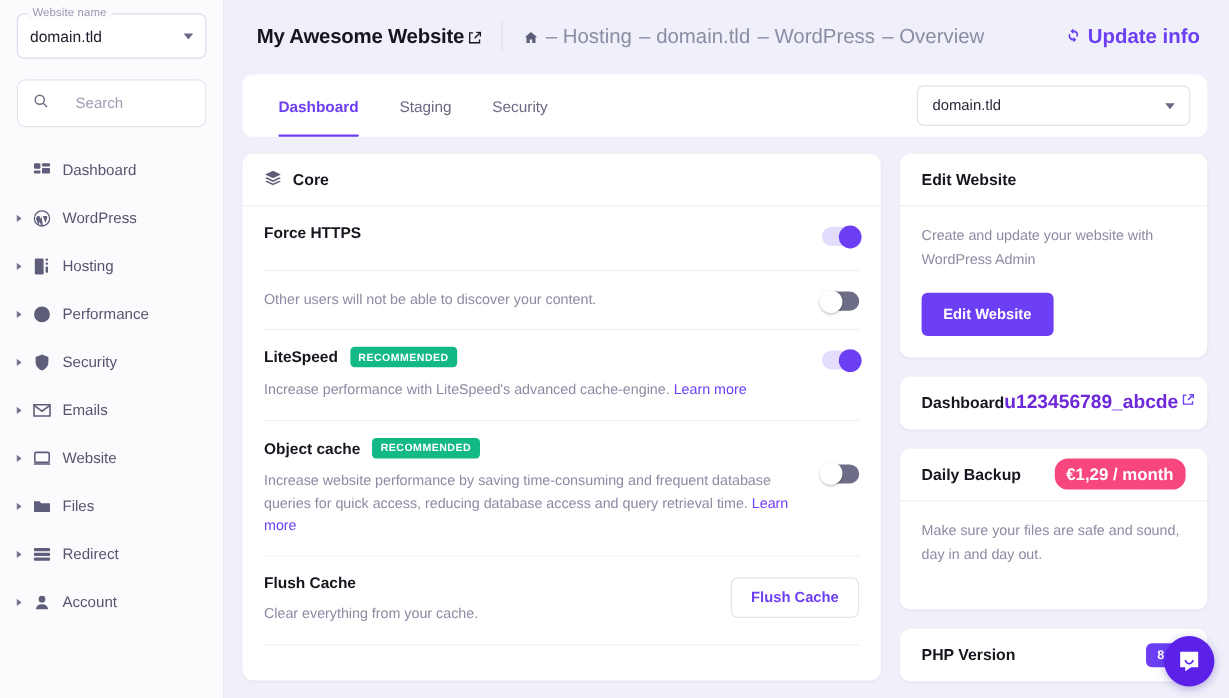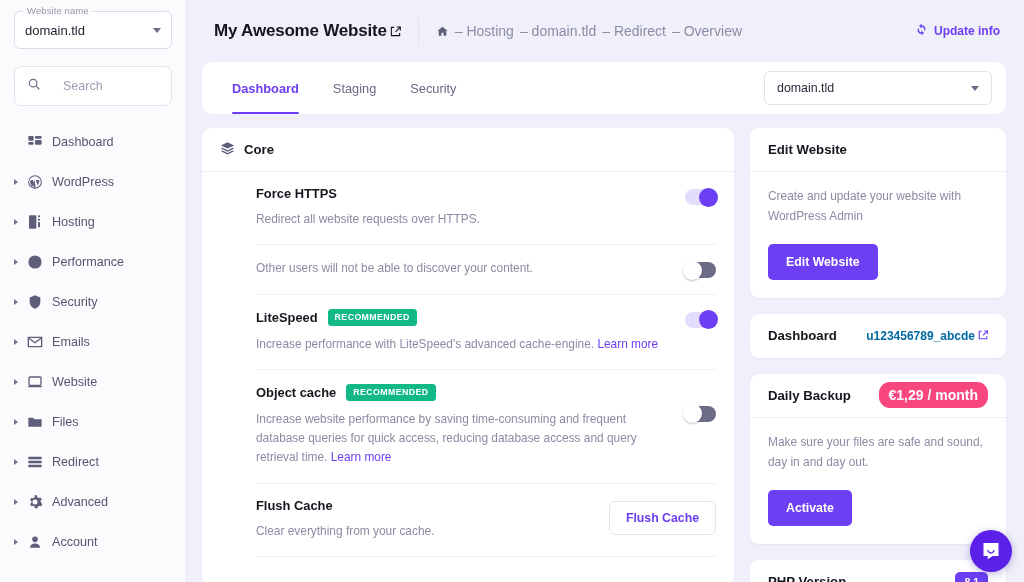--- a/index.html
+++ b/index.html
@@ -69,26 +69,26 @@
     height: 62px; display: flex; align-items: center;
     padding: 0 24px 0 27px;
   }
   .page-title {
     font-size: 17px; font-weight: bold; color: #15151f; letter-spacing: -.2px;
     display: flex; align-items: flex-start; gap: 3px;
   }
   .ext-ico { width: 11px; height: 11px; margin-top: 1px; }
   .ext-ico svg { width: 11px; height: 11px; stroke: #15151f; fill: none; stroke-width: 1.6; }
   .divider-v { width: 1px; height: 26px; background: #e2e2ee; margin: 0 17px; }
-  .crumbs { display: flex; align-items: center; gap: 6px; font-size: 14px; color: #8c8ca5; justify-content: flex-end; }
+  .crumbs { display: flex; align-items: center; gap: 6px; font-size: 17px; color: #8c8ca5; justify-content: flex-end; }
   .crumbs .home svg { width: 13px; height: 13px; fill: #5e5e7a; display: block; }
   .crumbs a { color: #8c8ca5; text-decoration: none; }
   .update-info {
-    margin-left: auto; display: flex; align-items: center; gap: 6px;
-    color: #6c3ef4; font-size: 12px; font-weight: bold; cursor: pointer;
+    margin-left: auto; display: flex; align-items: flex-end; gap: 6px;
+    color: #6c3ef4; font-size: 17px; font-weight: bold; cursor: pointer;
   }
   .update-info svg { width: 13px; height: 13px; fill: #6c3ef4; }
 
   .content { padding: 0 18px 0 15px; }
 
   .tabsbar {
     background: #fff; border-radius: 9px; height: 52px;
     display: flex; align-items: center; padding: 0 0 0 30px; gap: 34px;
     position: relative;
   }
@@ -120,21 +120,21 @@
   .card-head {
     height: 44px; display: flex; align-items: center; gap: 9px;
     padding: 0 18px; border-bottom: 1px solid #eeeef6;
     font-size: 13.2px; font-weight: bold; color: #16161f;
   }
   .card-head svg { width: 15px; height: 15px; fill: #5e5e7a; }
   .card-body { padding: 0 18px; }
 
   .row {
     display: flex; align-items: flex-start; gap: 14px;
-    padding: 14px 0 15px; border-bottom: 1px solid #f0f0f7; margin-left: 36px;
+    padding: 14px 0 15px; border-bottom: 1px solid #f0f0f7;
   }
   .row:last-child { border-bottom: none; }
   .row-main { flex: 1; min-width: 0; }
   .row-title {
     font-size: 12.9px; font-weight: bold; color: #16161f;
     display: flex; align-items: center; gap: 10px; margin-bottom: 9px;
   }
   .row-desc { font-size: 11.9px; color: #8b8ba3; line-height: 1.62; }
   .row-desc a { color: #6c3ef4; text-decoration: none; }
 
@@ -168,21 +168,21 @@
   }
 
   .side-head {
     height: 44px; display: flex; align-items: center;
     padding: 0 18px; font-size: 13.2px; font-weight: bold; color: #16161f;
   }
   .side-head.bordered { border-bottom: 1px solid #eeeef6; }
   .side-body { padding: 14px 18px 18px; }
   .side-text { font-size: 11.9px; color: #8b8ba3; line-height: 1.72; margin-bottom: 17px; }
   .db-link {
-    margin-left: auto; color: #0369a1; font-size: 12px; font-weight: bold;
+    margin-left: auto; color: #6d28d9; font-size: 16px; font-weight: bold;
     display: flex; align-items: flex-start; gap: 3px; text-decoration: none;
   }
   .db-link svg { width: 10px; height: 10px; stroke: #6c3ef4; fill: none; stroke-width: 1.8; margin-top: 1px; }
   .badge-price {
     margin-left: auto; background: #f8467f; color: #fff;
     font-size: 14px; font-weight: bold; padding: 5px 10px; border-radius: 11px;
   }
   .badge-php {
     margin-left: auto; background: #6c3ef4; color: #fff;
     font-size: 10.5px; font-weight: bold; padding: 4px 9px; border-radius: 5px;
@@ -318,29 +318,20 @@
         <span class="nav-ico">
           <svg viewBox="0 0 24 24">
               <rect x="2" y="4" width="20" height="4" rx="1"></rect>
               <rect x="2" y="10" width="20" height="4" rx="1"></rect>
               <rect x="2" y="16" width="20" height="4" rx="1"></rect>
             </svg>
         </span>
         <span class="nav-label">Redirect</span>
       </div>
 
-      <div class="nav-item">
-        <span class="arrow"></span>
-        <span class="nav-ico">
-          <svg viewBox="0 0 24 24">
-              <path d="M12 8.2a3.8 3.8 0 100 7.6 3.8 3.8 0 000-7.6zm9.3 3.8c0 .6-.05 1.1-.14 1.6l2 1.5-1.9 3.3-2.4-.9c-.8.7-1.7 1.2-2.7 1.5l-.36 2.5h-3.8l-.36-2.5c-1-.3-1.9-.8-2.7-1.5l-2.4.9-1.9-3.3 2-1.5c-.1-.5-.14-1-.14-1.6s.05-1.1.14-1.6l-2-1.5 1.9-3.3 2.4.9c.8-.7 1.7-1.2 2.7-1.5L11.1 2h3.8l.36 2.5c1 .3 1.9.8 2.7 1.5l2.4-.9 1.9 3.3-2 1.5c.1.5.14 1 .14 1.6z"></path>
-            </svg>
-        </span>
-        <span class="nav-label">Advanced</span>
-      </div>
 
       <div class="nav-item">
         <span class="arrow"></span>
         <span class="nav-ico">
           <svg viewBox="0 0 24 24">
               <circle cx="12" cy="8" r="4.2"></circle>
               <path d="M4.5 20.5c0-4 3.4-6.3 7.5-6.3s7.5 2.3 7.5 6.3z"></path>
             </svg>
         </span>
         <span class="nav-label">Account</span>
@@ -364,21 +355,21 @@
       </div>
       <div class="divider-v"></div>
       <div class="crumbs">
         <span class="home">
           <svg viewBox="0 0 24 24">
               <path d="M12 3L2.5 11h2.6v9h5v-5.5h3.8V20h5v-9h2.6z"></path>
             </svg>
         </span>
         <a href="#">– Hosting</a>
         <a href="#">– domain.tld</a>
-        <a href="#">– Redirect</a>
+        <a href="#">– WordPress</a>
         <a href="#">– Overview</a>
       </div>
       <div class="update-info">
         <span>
           <svg viewBox="0 0 24 24">
               <path d="M12 4V1L7.5 5.5 12 10V7a5 5 0 014.6 7h2.1A7 7 0 0012 4z"></path>
               <path d="M12 20v3l4.5-4.5L12 14v3a5 5 0 01-4.6-7H5.3A7 7 0 0012 20z"></path>
             </svg>
         </span>
         <span>Update info</span>
@@ -417,23 +408,20 @@
               </span>
               <span>Core</span>
             </div>
             <div class="card-body">
 
               <div class="row">
                 <div class="row-main">
                   <div class="row-title">
                     <span>Force HTTPS</span>
                   </div>
-                  <div class="row-desc">
-                    <span>Redirect all website requests over HTTPS.</span>
-                  </div>
                 </div>
                 <div class="toggle on">
                     <span class="knob"></span>
                   </div>
               </div>
 
               <div class="row">
                 <div class="row-main">
                   <div class="row-desc">
                     <span>Other users will not be able to discover your content.</span>
@@ -522,21 +510,20 @@
             </div>
           </div>
 
           <div class="card">
             <div class="side-head bordered">
               <span>Daily Backup</span>
               <span class="badge-price">€1,29 / month</span>
             </div>
             <div class="side-body">
               <div class="side-text">Make sure your files are safe and sound, day in and day out.</div>
-              <button class="btn-primary">Activate</button>
             </div>
           </div>
 
           <div class="card">
             <div class="side-head">
               <span>PHP Version</span>
               <span class="badge-php">8.1</span>
             </div>
           </div>
 

